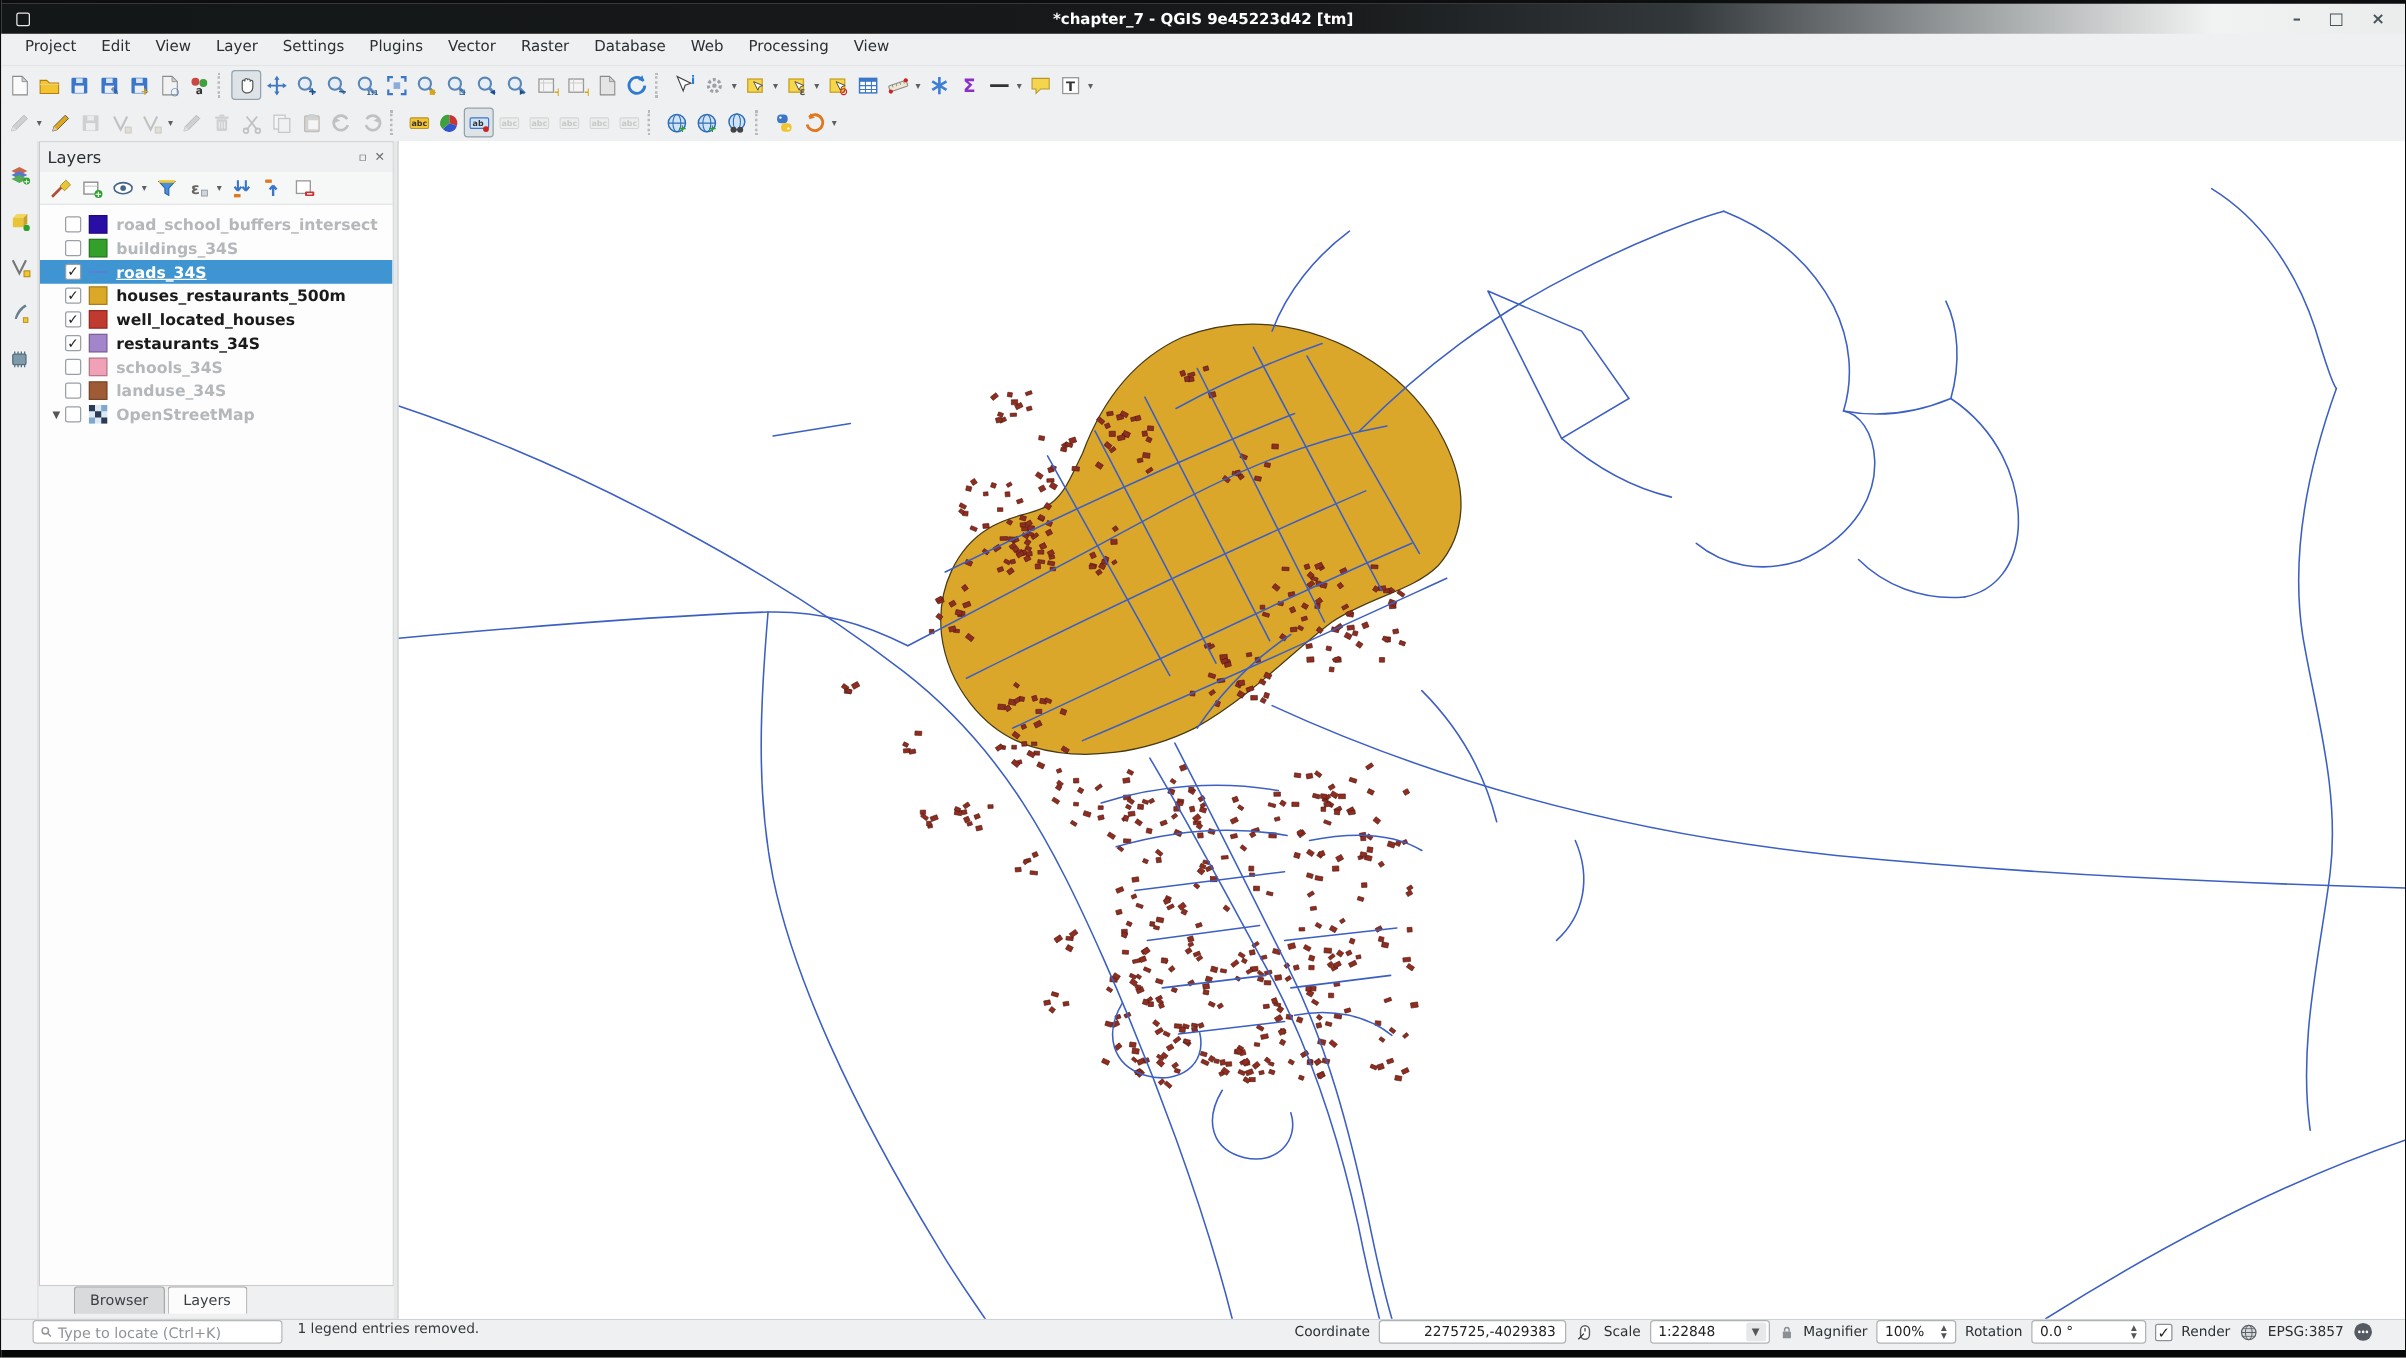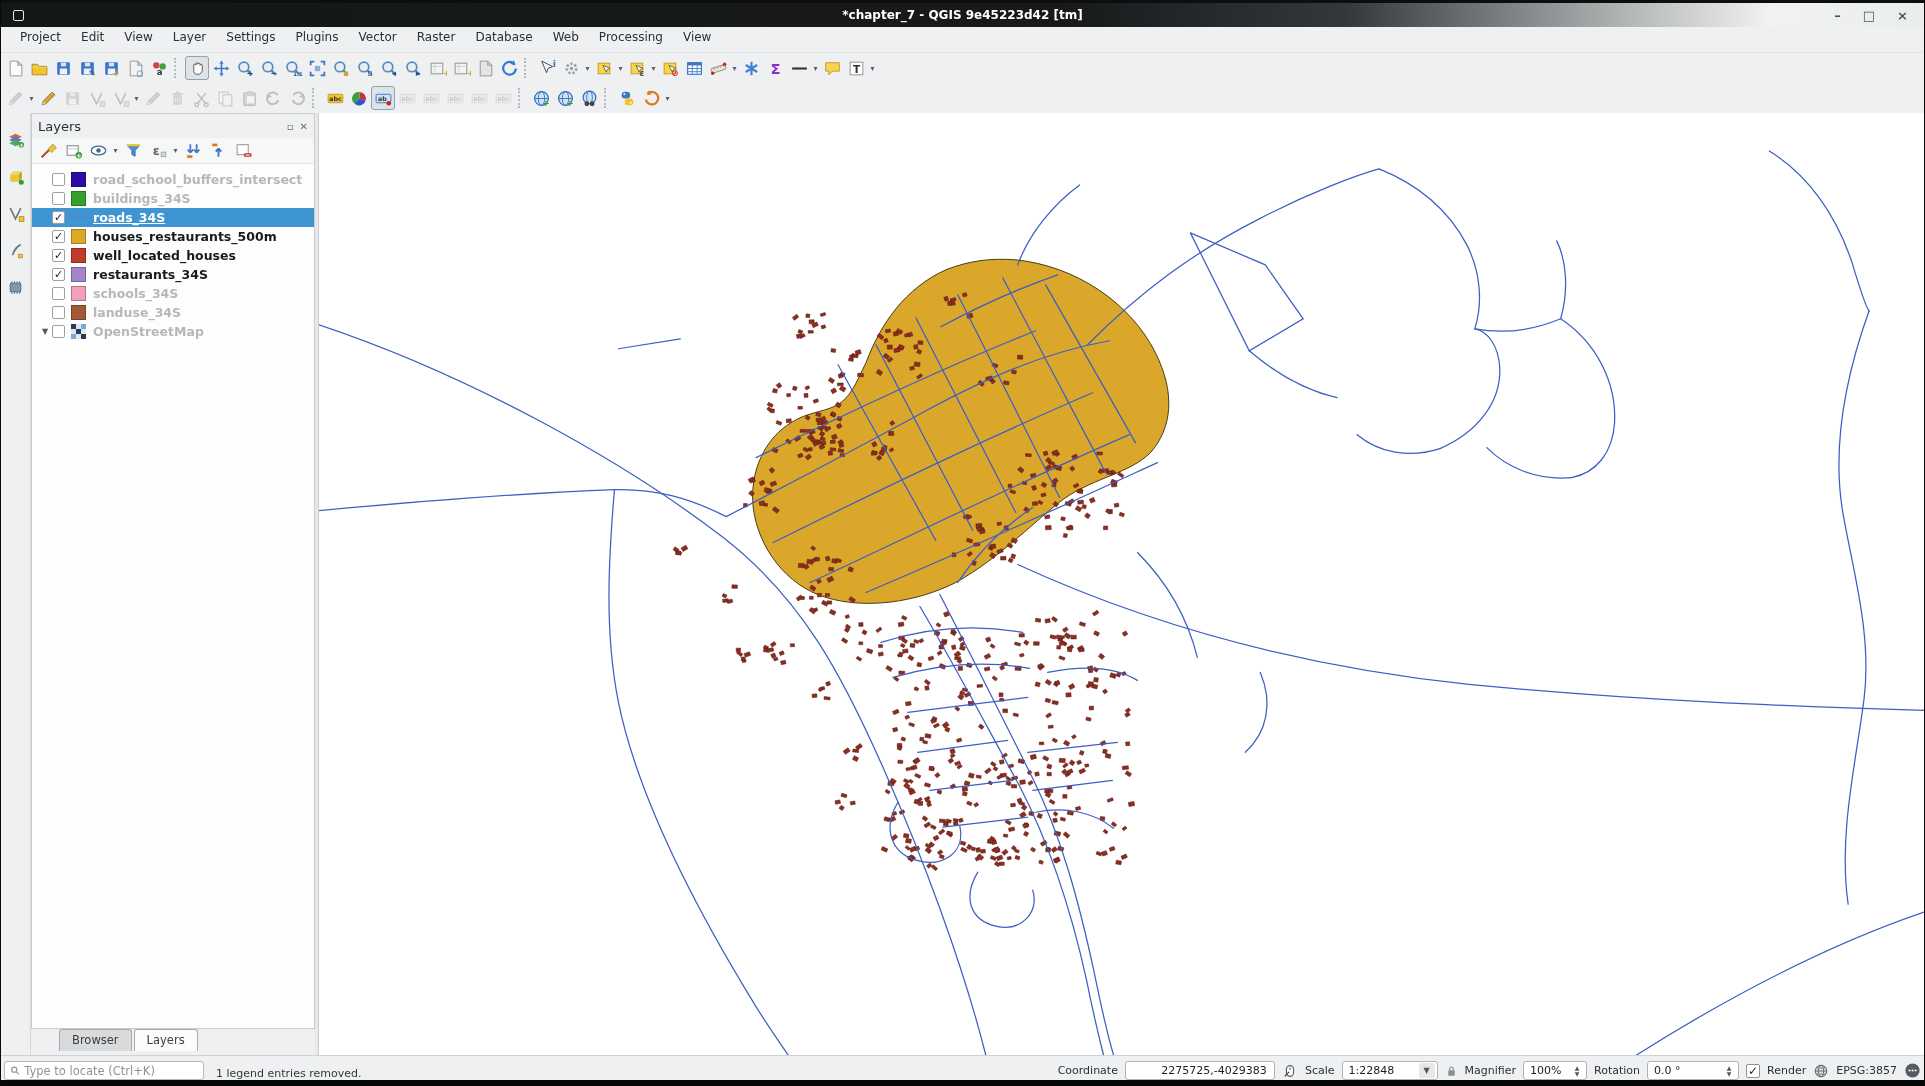--- a/index.html
+++ b/index.html
@@ -60,21 +60,21 @@
   .tab { padding:3px 12px 4px; font-size:11.5px; color:#3a3f44; border:1px solid #a8abad; border-bottom:none;
     border-radius:3px 3px 0 0; background:#d8dadb; }
   .tab.active { background:#fcfcfc; }
 
   .splitter { width:4px; flex:0 0 4px; background:#e7e8e9; border-right:1px solid #c9cbcc; }
   .canvas { flex:1 1 auto; background:#fff; position:relative; }
   .canvas svg { display:block; width:100%; height:100%; }
 
   
   .statusbar { height:25px; flex:0 0 25px; background:#eff0f1; border-top:1px solid #cfd1d2;
-    display:flex; align-items:flex-end; padding:0 3px; gap:8px; font-size:11px; color:#2b3034; }
+    display:flex; align-items:flex-start; padding:0 25px; gap:8px; font-size:11px; color:#2b3034; }
   .locate { width:200px; height:19px; background:#fff; border:1px solid #b6b9bb; border-radius:3px;
     display:flex; align-items:center; padding:0 5px; gap:4px; }
   .locate input { border:none; outline:none; width:100%; font-size:11.5px; color:#333;
     font-family:"DejaVu Sans",sans-serif; background:transparent; }
   .locate input::placeholder { color:#8f9398; }
   .status-msg { margin-left:4px; color:#33383c; font-size:11px; }
   .status-right { margin-left:auto; display:flex; align-items:center; gap:7px; }
   .sb-box { height:19px; background:#fff; border:1px solid #b0b3b5; border-radius:3px;
     display:flex; align-items:center; padding:0 6px; font-size:11px; color:#222; }
   .sb-box input { border:none; outline:none; font-size:11px; color:#222; background:transparent;

